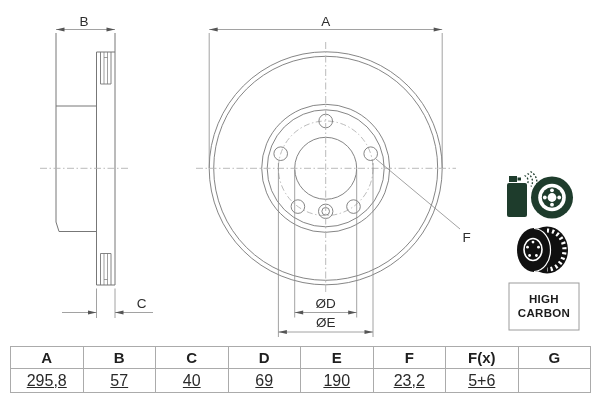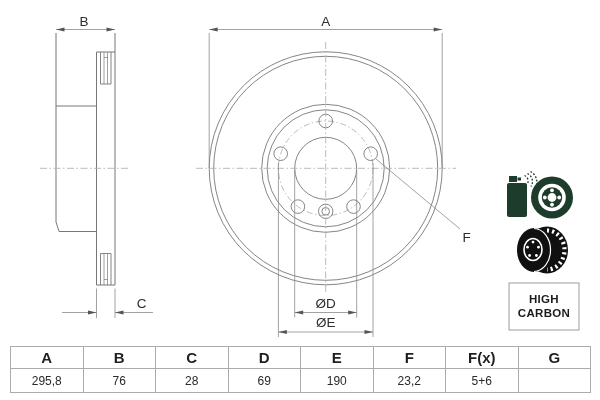--- a/index.html
+++ b/index.html
@@ -5,21 +5,21 @@
   html,body{margin:0;padding:0;background:#ffffff;}
   #stage{position:relative;width:600px;height:400px;background:#ffffff;overflow:hidden;
          font-family:"Liberation Sans",sans-serif;}
   #drawing{position:absolute;left:0;top:0;}
   .dimtext{font-family:"Liberation Sans",sans-serif;font-size:13.5px;fill:#2e2e2e;}
   .hc-text{font-family:"Liberation Sans",sans-serif;font-size:11.5px;font-weight:bold;fill:#1b1b1b;letter-spacing:.3px;}
   #spec-table{position:absolute;left:10px;top:346px;width:581px;border-collapse:collapse;table-layout:fixed;}
   #spec-table th,#spec-table td{border:1px solid #ababab;text-align:center;vertical-align:middle;
       font-family:"Liberation Sans",sans-serif;color:#1f1f1f;padding:0;}
   #spec-table th{height:21px;font-size:15px;font-weight:bold;}
-  #spec-table td{height:23px;font-size:12px;font-weight:normal;color:#2a2a2a;}
+  #spec-table td{height:23px;font-size:16px;font-weight:normal;color:#2a2a2a;text-decoration:underline;}
 </style>
 </head>
 <body>
 
 <div id="stage">
 
 <svg id="drawing" width="600" height="342" viewBox="0 0 600 342">
 
   <g stroke="#777777" stroke-width="1" fill="none">
 
@@ -168,22 +168,22 @@
     <th>B</th>
     <th>C</th>
     <th>D</th>
     <th>E</th>
     <th>F</th>
     <th>F(x)</th>
     <th>G</th>
   </tr>
   <tr>
     <td>295,8</td>
-    <td>76</td>
-    <td>28</td>
+    <td>57</td>
+    <td>40</td>
     <td>69</td>
     <td>190</td>
     <td>23,2</td>
     <td>5+6</td>
     <td></td>
   </tr>
 </tbody>
     </table>
 
 </div>

